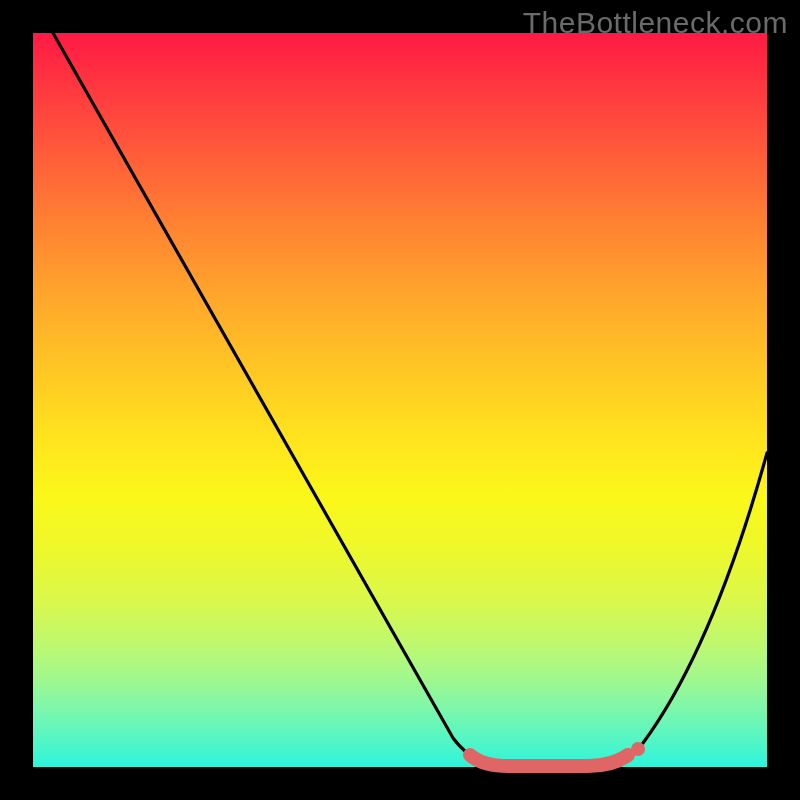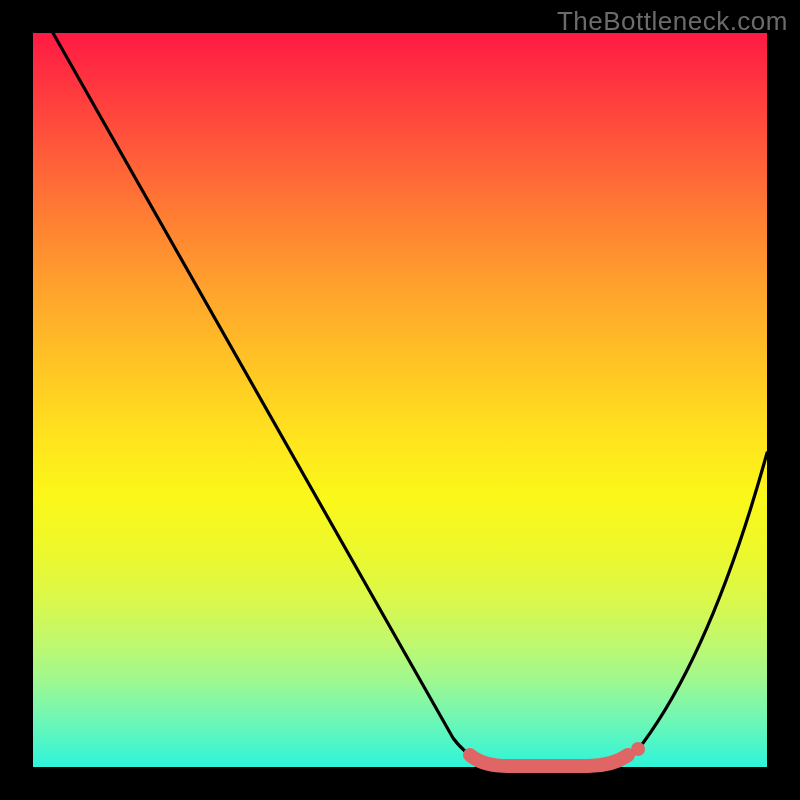--- a/index.html
+++ b/index.html
@@ -39,21 +39,21 @@
       #7df7ab 92%,
       #57f6c3 96%,
       #2df4db 100%
     );
   }
   .watermark {
     position: absolute;
     top: 6px;
     right: 12px;
     color: #6b6b6b;
-    font-size: 26px;
+    font-size: 30px;
     letter-spacing: 0.5px;
     font-weight: 500;
   }
   svg.curve {
     position: absolute;
     left: 33px;
     top: 33px;
     width: 734px;
     height: 734px;
     overflow: visible;

